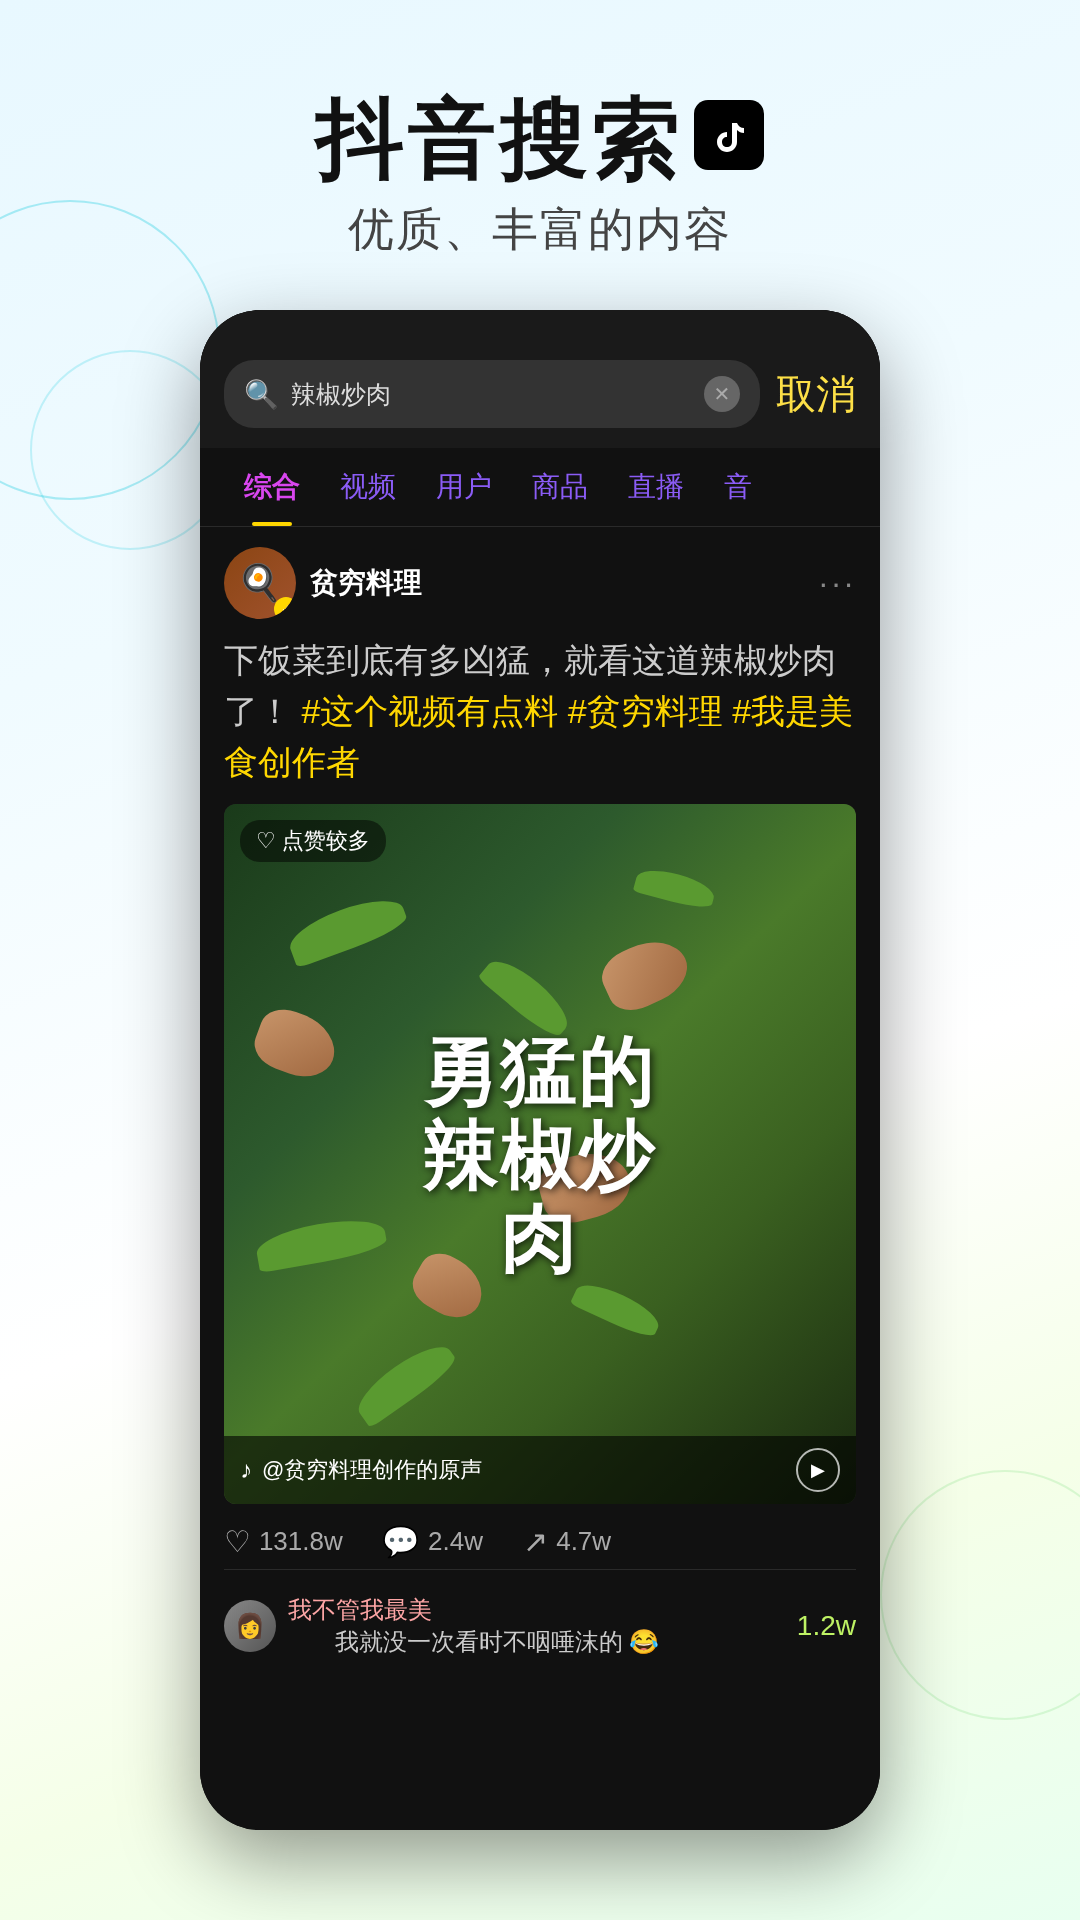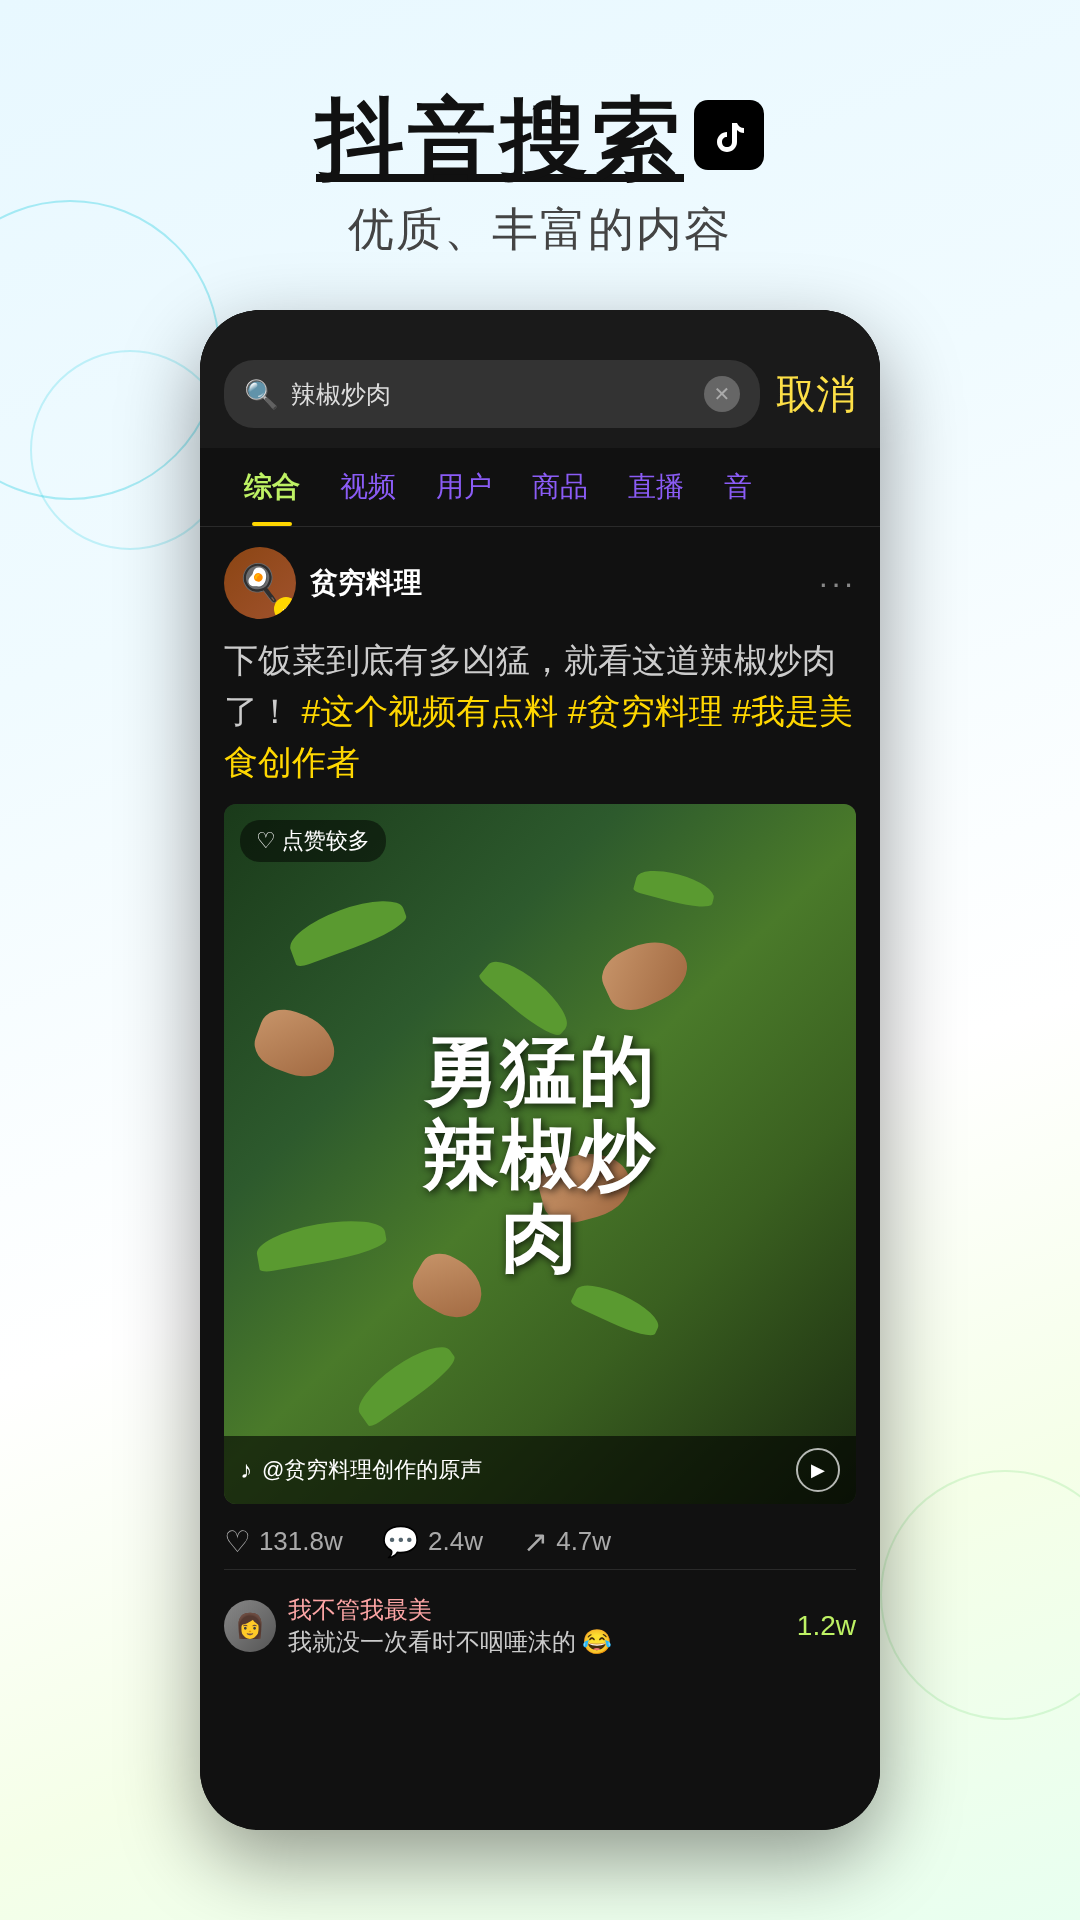--- a/index.html
+++ b/index.html
@@ -50,21 +50,20 @@
 
     .main-title {
       font-size: 88px;
       font-weight: 900;
       color: #111;
       letter-spacing: 4px;
       display: flex;
       align-items: center;
       justify-content: center;
       gap: 10px;
-      text-decoration: underline;
     }
 
     .tiktok-icon {
       width: 70px;
       height: 70px;
       background: #000;
       border-radius: 14px;
       display: inline-flex;
       align-items: center;
       justify-content: center;
@@ -169,21 +168,21 @@
 
     .tab-item {
       color: #8b5cf6;
       font-size: 28px;
       padding: 20px 20px;
       position: relative;
       white-space: nowrap;
     }
 
     .tab-item.active {
-      color: #bef264;
+      color: #d946ef;
       font-weight: bold;
     }
 
     .tab-item.active::after {
       content: '';
       position: absolute;
       bottom: 0;
       left: 50%;
       transform: translateX(-50%);
       width: 40px;
@@ -422,20 +421,21 @@
     }
 
     .comment-username {
       color: #fca5a5;
       font-size: 24px;
     }
 
     .comment-text {
       color: #ccc;
       font-size: 24px;
+      margin-left: 47px;
     }
 
     .comment-likes {
       color: #bef264;
       font-size: 28px;
     }
   </style>
 </head>
 <body>
 

